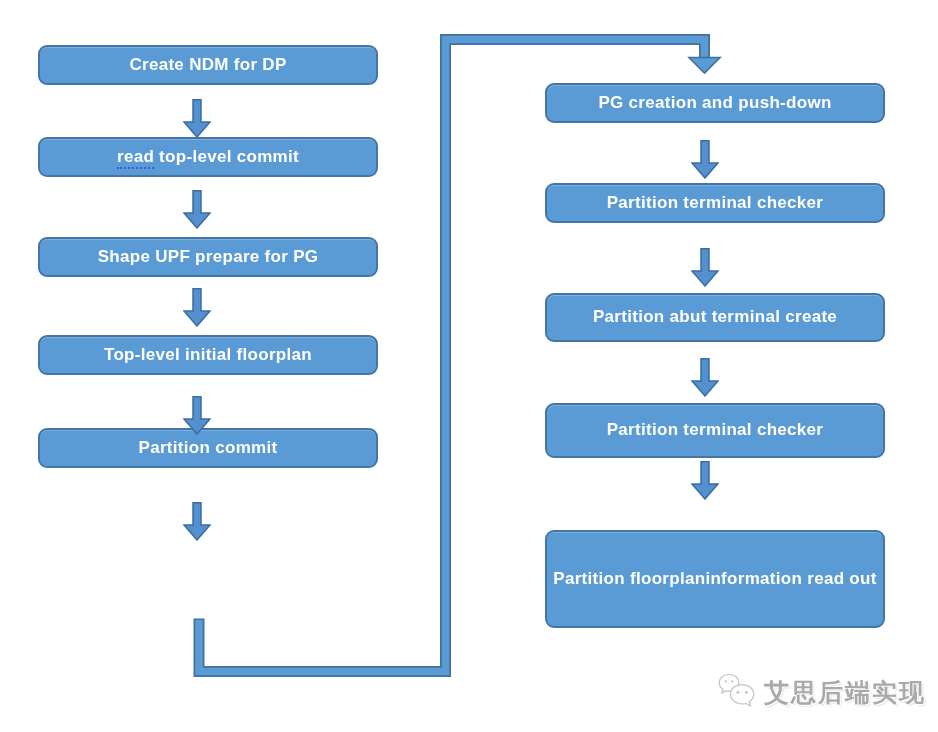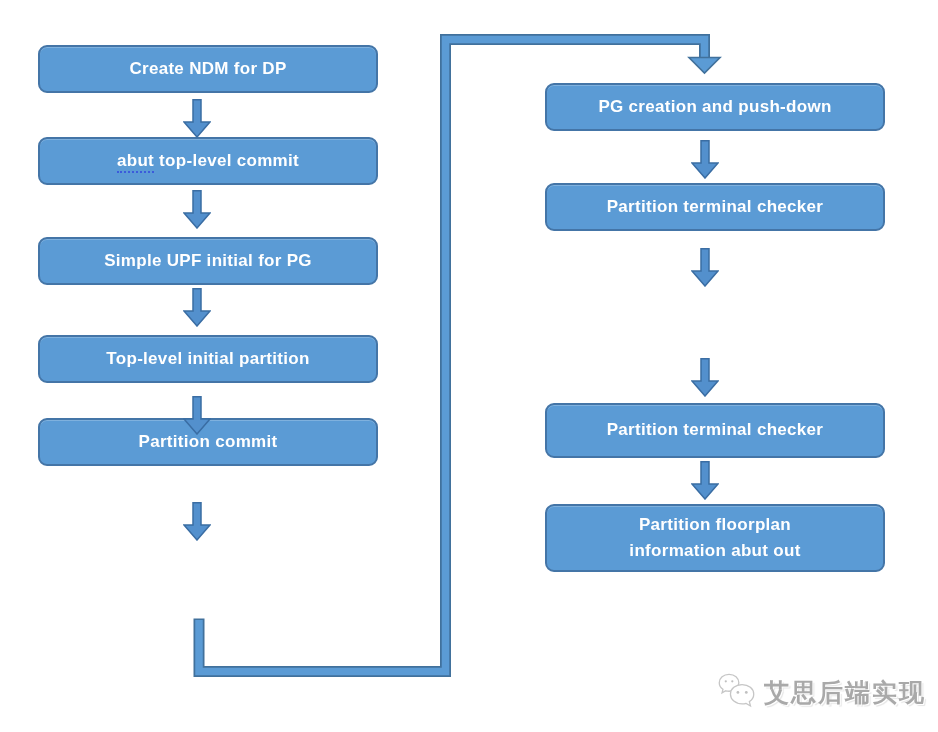--- a/index.html
+++ b/index.html
@@ -8,21 +8,21 @@
     --connector-fill:#5b9bd5; --connector-border:#41719c;
     --spellcheck:#3b5bdb; --watermark:#a9a9a9; --bg:#ffffff;
   }
   html,body{margin:0;padding:0;background:#e8e8e8;}
   #canvas{
     position:relative; width:938px; height:732px; overflow:hidden;
     background:var(--bg);
     font-family:"Liberation Sans","DejaVu Sans",sans-serif;
   }
   .box{
-    position:absolute; width:340px; height:48px;
+    position:absolute; width:340px; height:40px;
     background:var(--box-fill);
     border:2px solid var(--box-border);
     border-radius:9px;
     box-sizing:border-box;
     display:flex; align-items:center; justify-content:center;
     box-shadow:inset 0 1px 0 rgba(255,255,255,0.22);
   }
   .box .label{
     color:var(--box-text); font-size:17px; font-weight:bold;
     letter-spacing:.3px; text-align:center; line-height:1.55;
@@ -55,52 +55,55 @@
     <path d="M199 618.5 V671.5 H445.5 V39.5 H704.5 V58" fill="none" style="stroke:var(--connector-border)" stroke-width="11" stroke-linejoin="miter"></path>
     <path d="M199 620 V671.5 H445.5 V39.5 H704.5 V58" fill="none" style="stroke:var(--connector-fill)" stroke-width="7.5" stroke-linejoin="miter"></path>
     <polygon points="689,57.5 720,57.5 704.5,73" style="fill:var(--connector-fill);stroke:var(--connector-border)" stroke-width="1.6"></polygon>
   </svg>
 
   <div class="box left-col" style="top:45px">
     <span class="label">Create NDM for DP</span>
   </div>
 
   <div class="box left-col" style="top:137px">
-    <span class="label"><span class="underlined">abut</span><span> top-level commit</span></span>
+    <span class="label"><span class="underlined">read</span><span> top-level commit</span></span>
   </div>
 
   <div class="box left-col" style="top:237px">
-    <span class="label">Simple UPF initial for PG</span>
+    <span class="label">Shape UPF prepare for PG</span>
   </div>
 
   <div class="box left-col" style="top:335px">
-    <span class="label">Top-level initial partition</span>
+    <span class="label">Top-level initial floorplan</span>
   </div>
 
-  <div class="box left-col" style="top:418px">
+  <div class="box left-col" style="top:428px">
     <span class="label">Partition commit</span>
   </div>
 
 
   <div class="box right-col" style="top:83px">
     <span class="label">PG creation and push-down</span>
   </div>
 
   <div class="box right-col" style="top:183px">
     <span class="label">Partition terminal checker</span>
   </div>
 
+  <div class="box right-col" style="top:293px;height:49px">
+    <span class="label">Partition abut terminal create</span>
+  </div>
 
   <div class="box right-col" style="top:403px;height:55px">
     <span class="label">Partition terminal checker</span>
   </div>
 
-  <div class="box right-col" style="top:504px;height:68px;flex-direction:column">
+  <div class="box right-col" style="top:530px;height:98px;flex-direction:row">
     <span class="label">Partition floorplan</span>
-    <span class="label">information abut out</span>
+    <span class="label">information read out</span>
   </div>
 
   <svg class="arrow" style="left:183px;top:99px" viewBox="0 0 28 39">
       <polygon points="10,0.8 18,0.8 18,23 27,23 14,38 1,23 10,23" style="fill:var(--arrow-fill);stroke:var(--arrow-border)" stroke-width="1.5" stroke-linejoin="miter"></polygon>
     </svg>
   <svg class="arrow" style="left:183px;top:190px" viewBox="0 0 28 39">
       <polygon points="10,0.8 18,0.8 18,23 27,23 14,38 1,23 10,23" style="fill:var(--arrow-fill);stroke:var(--arrow-border)" stroke-width="1.5" stroke-linejoin="miter"></polygon>
     </svg>
   <svg class="arrow" style="left:183px;top:288px" viewBox="0 0 28 39">
       <polygon points="10,0.8 18,0.8 18,23 27,23 14,38 1,23 10,23" style="fill:var(--arrow-fill);stroke:var(--arrow-border)" stroke-width="1.5" stroke-linejoin="miter"></polygon>

